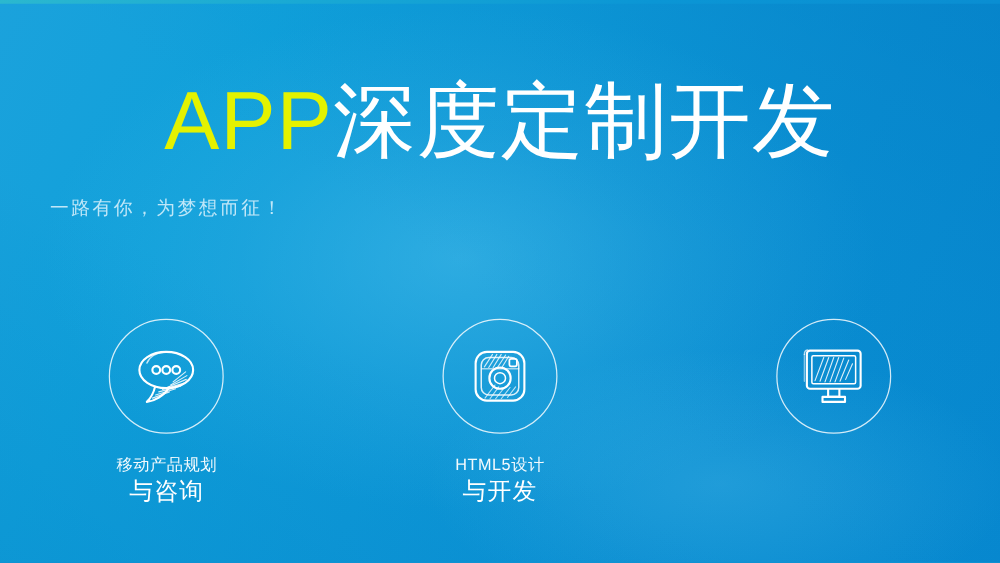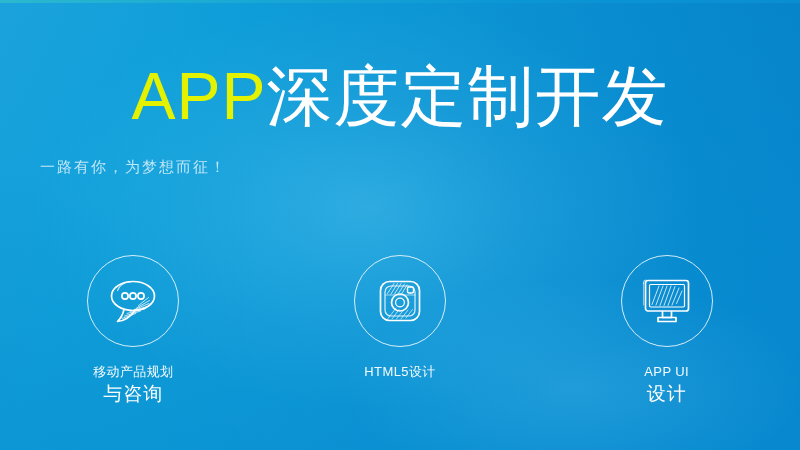--- a/index.html
+++ b/index.html
@@ -195,20 +195,21 @@
             <path d="M16 45.5 L24 35"></path>
             <path d="M20 46 L27 36.5"></path>
             <path d="M24.5 46 L31.5 37"></path>
             <path d="M29 46 L36 37"></path>
             <path d="M34 45 L40.5 36.5"></path>
           </g>
         </svg>
       </div>
       <div class="feature-labels">
         <div class="label-top">HTML5设计</div>
+        <div class="label-bottom">与开发</div>
       </div>
     </div>
 
     <div class="feature">
       <div class="circle">
         <svg width="60" height="52" viewBox="0 0 60 52" fill="none" stroke="#ffffff" stroke-width="1.7" stroke-linecap="round" stroke-linejoin="round">
           <rect x="8.5" y="5.5" width="43" height="30.5" rx="2.5"></rect>
           <rect x="12.5" y="9.5" width="35" height="22.5" rx="1.2" stroke-width="1.2"></rect>
           <path d="M25.5 36.5 L25.5 42.5 L34.5 42.5 L34.5 36.5"></path>
           <path d="M21 46.5 L39 46.5 L39 42.5 L21 42.5 Z"></path>
@@ -218,20 +219,16 @@
             <path d="M15 29.5 L22 11"></path>
             <path d="M19 30 L26 11"></path>
             <path d="M23 30.5 L30 11"></path>
             <path d="M27 30.5 L34 11"></path>
             <path d="M31 30.5 L38 11.5"></path>
             <path d="M35 30 L42 13"></path>
             <path d="M39.5 28.5 L45 16"></path>
           </g>
         </svg>
       </div>
-      <div class="feature-labels">
-        <div class="label-top">APP UI</div>
-        <div class="label-bottom">设计</div>
-      </div>
     </div>
 
   </div>
 </div>
 
 </body></html>

